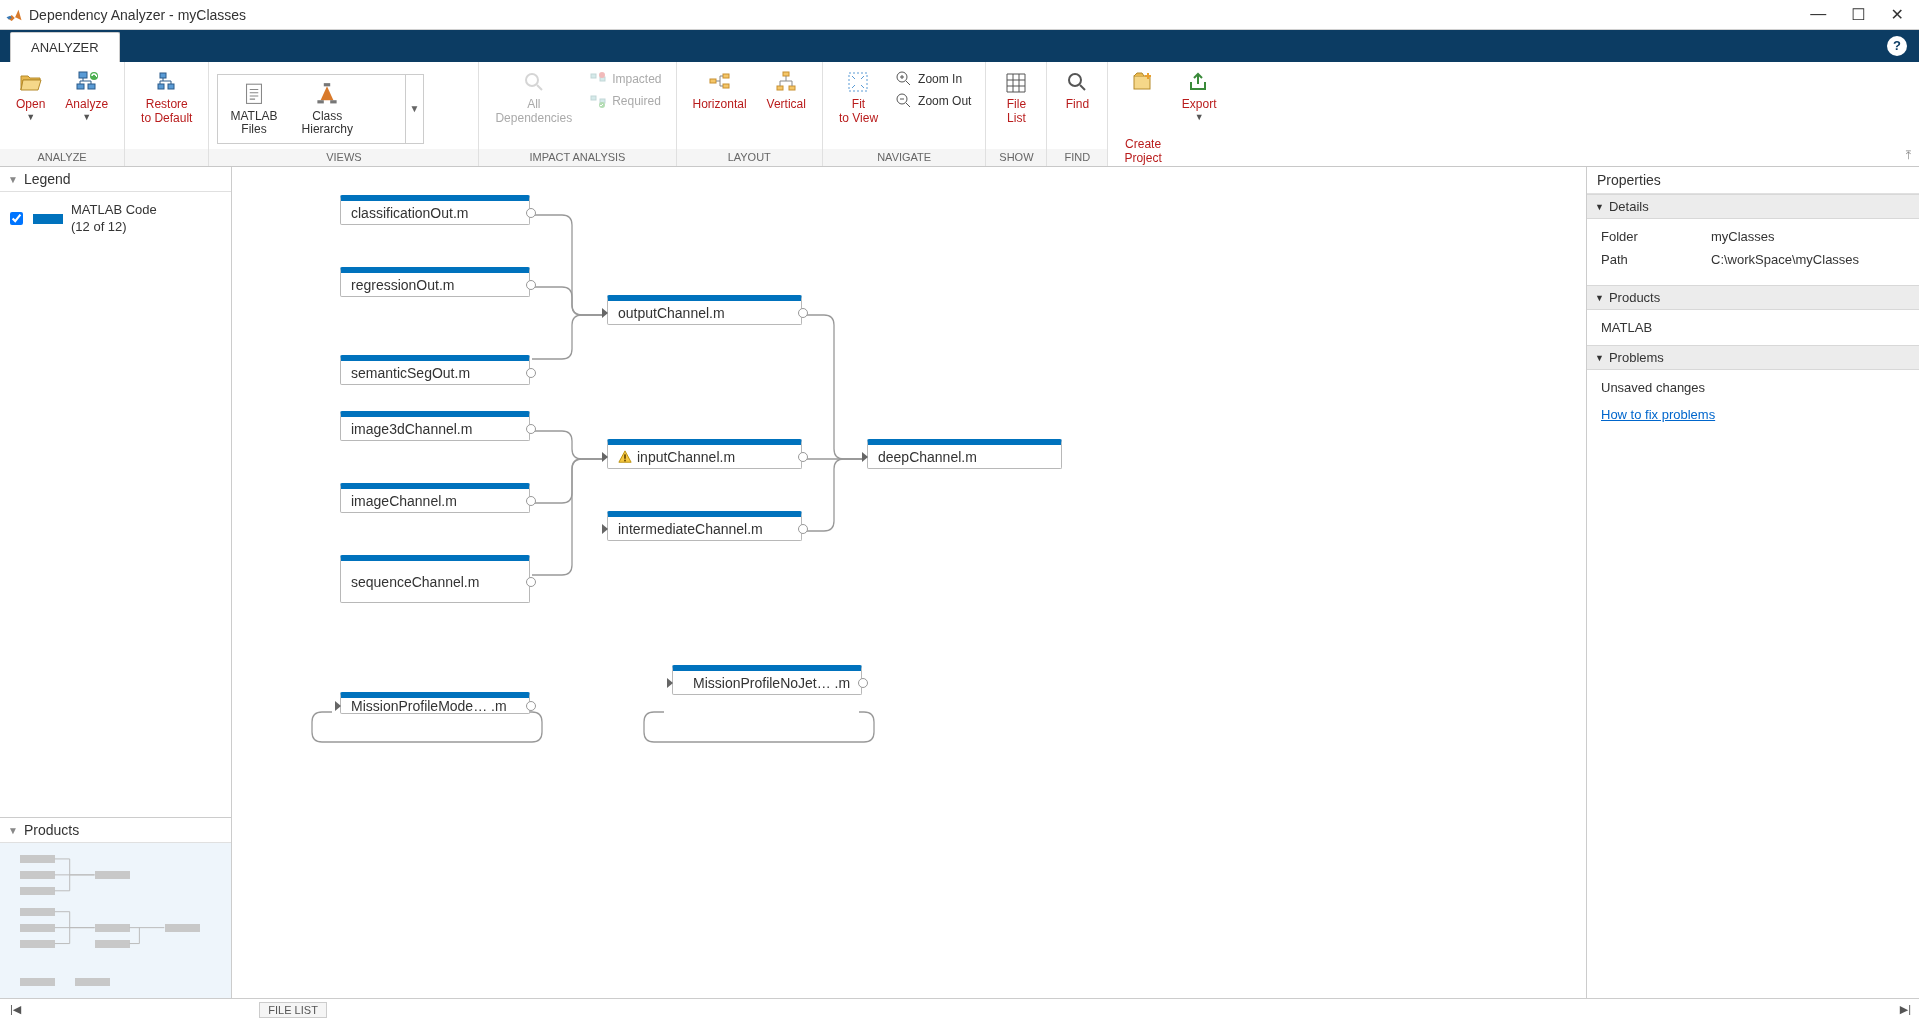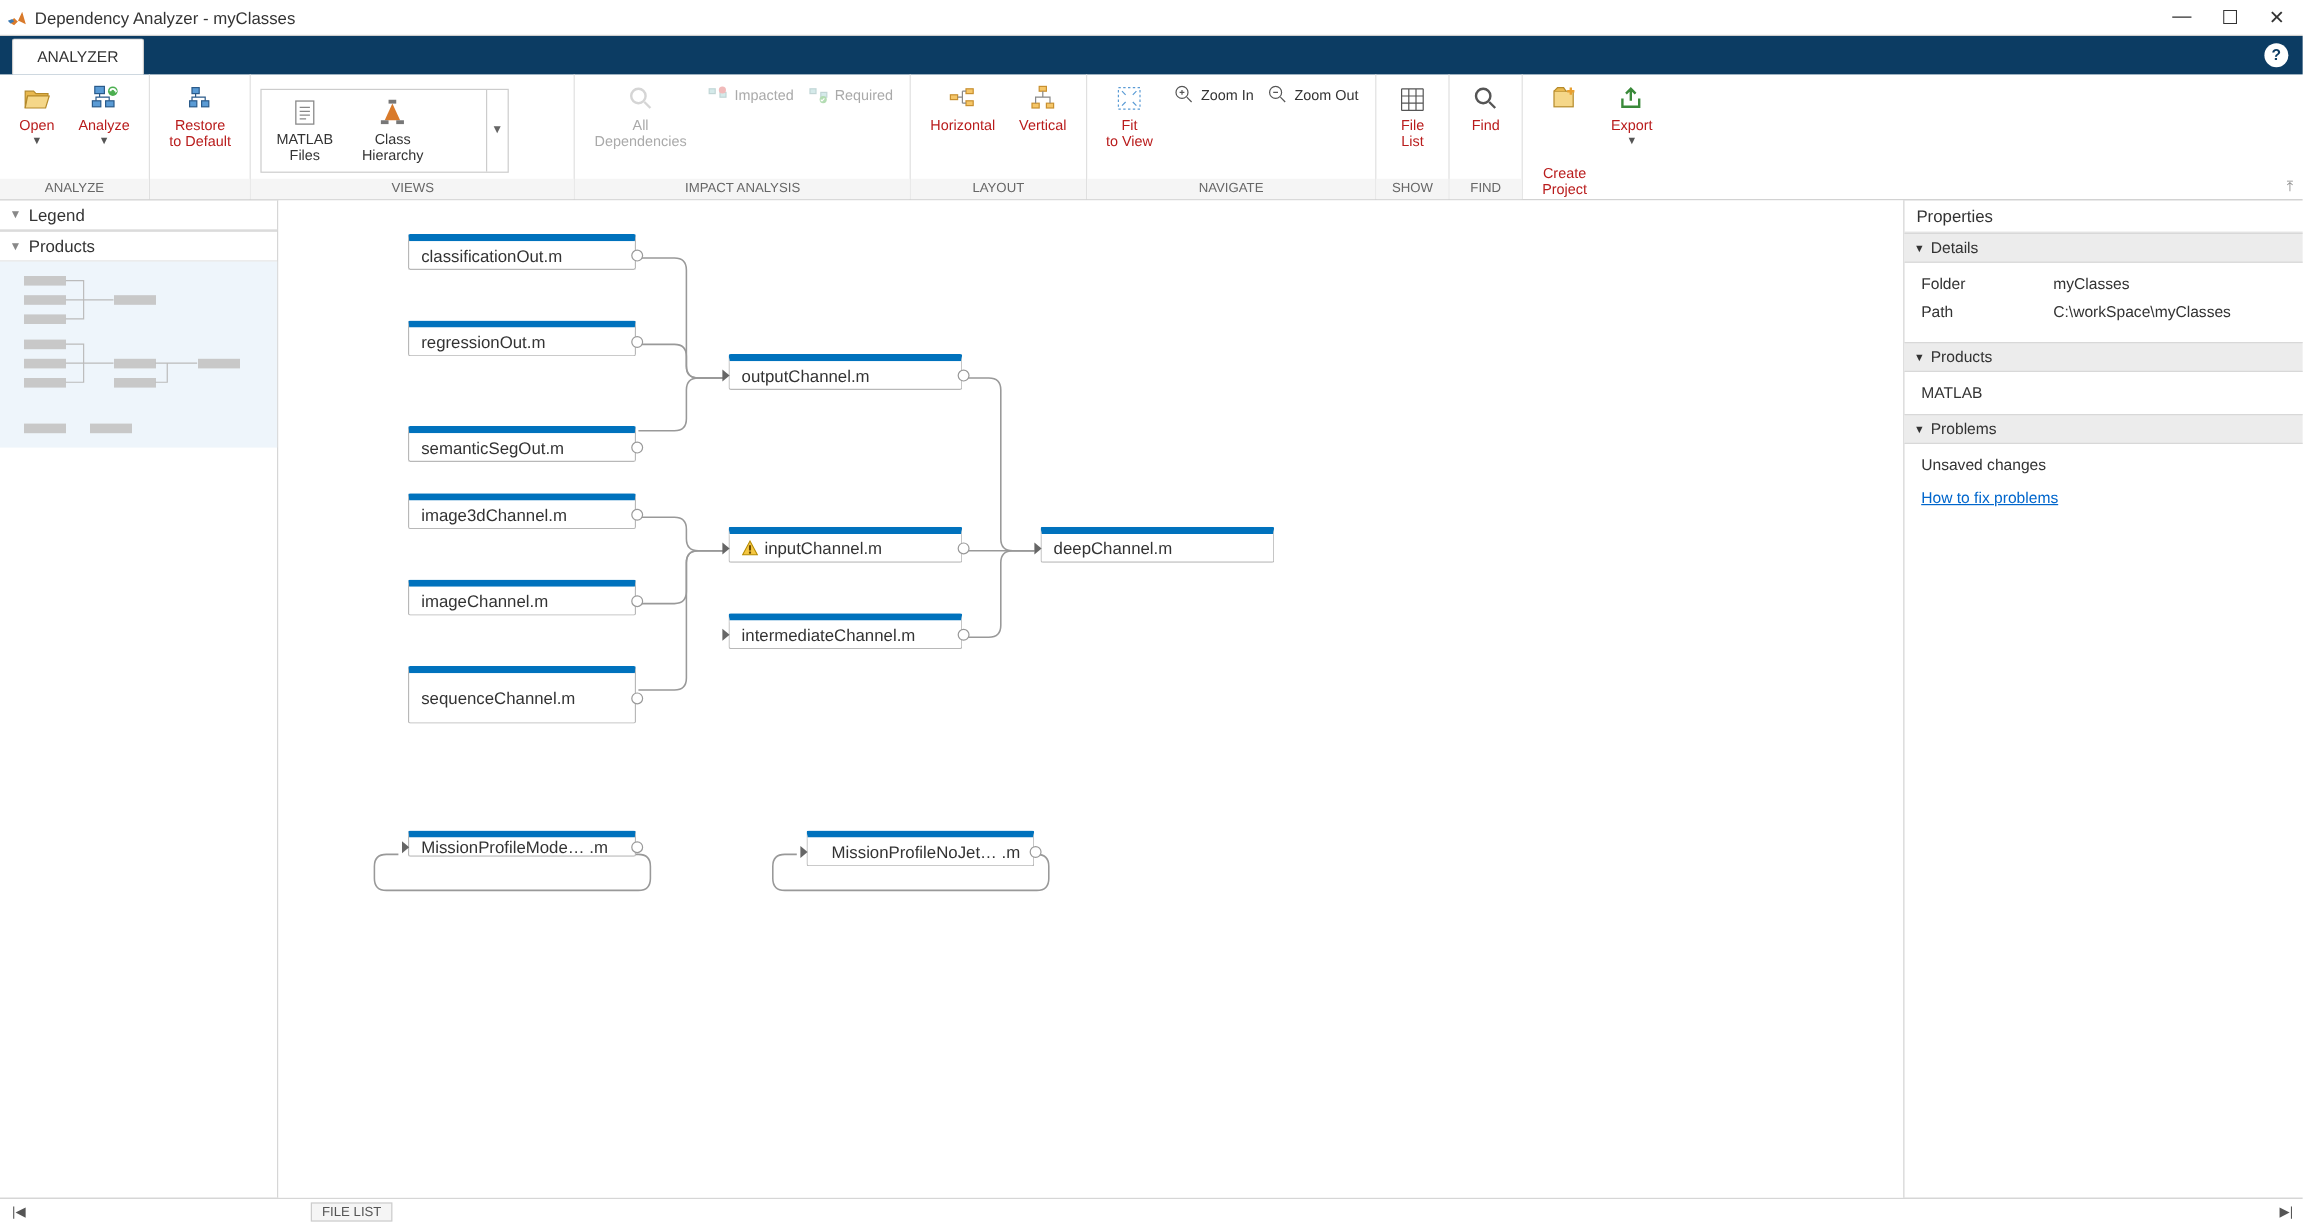--- a/index.html
+++ b/index.html
@@ -24,21 +24,21 @@
 .ts-group-label { text-align: center; font-size: 11px; color: #666; padding: 2px 0 3px 0; background: #f5f5f5; }
 .ts-btn { display: flex; flex-direction: column; align-items: center; justify-content: flex-start; padding: 2px 8px; cursor: pointer; min-width: 44px; }
 .ts-btn .ico { width: 24px; height: 24px; margin-bottom: 4px; }
 .ts-btn .lbl { font-size: 12px; text-align: center; line-height: 1.15; color: #b91c1c; }
 .ts-btn .caret { font-size: 9px; color: #555; }
 .ts-btn.disabled .lbl { color: #aaa; }
 .ts-small { display: flex; align-items: center; gap: 6px; padding: 3px 6px; cursor: pointer; }
 .ts-small .ico-sm { width: 16px; height: 16px; }
 .ts-small .lbl { font-size: 12px; }
 .ts-small.disabled .lbl { color: #aaa; }
-.ts-col { display: flex; flex-direction: row; }
+.ts-col { display: flex; flex-direction: column; }
 .views-gallery { border: 1px solid #ccc; display: flex; align-items: stretch; height: 70px; }
 .views-gallery .gi { display: flex; flex-direction: column; align-items: center; padding: 6px 12px; cursor: pointer; }
 .views-gallery .gi .ico { width: 26px; height: 26px; margin-bottom: 4px; }
 .views-gallery .gi .lbl { font-size: 12px; text-align: center; line-height: 1.1; }
 .views-gallery .drop { width: 18px; display: flex; align-items: center; justify-content: center; border-left: 1px solid #ccc; cursor: pointer; color: #666; font-size: 10px; }
 
 
 .main { display: flex; height: calc(1020px - 30px - 32px - 105px - 22px); }
 .left-panel { width: 232px; border-right: 1px solid #ccc; display: flex; flex-direction: column; }
 .panel-header { display: flex; align-items: center; padding: 4px 8px; border-bottom: 1px solid #e0e0e0; font-size: 14px; color: #333; }
@@ -313,20 +313,28 @@
     <span style="position:absolute; right:8px; bottom:4px; font-size:12px; color:#888; cursor:pointer;">⤒</span>
   </div>
 </div>
 
 <div class="main">
 
   <div class="left-panel">
     <div class="panel-header">
       <span class="tri">▼</span>
       <span>Legend</span>
+    </div>
+    <div class="legend-body">
+      <div class="legend-row">
+        <input type="checkbox" checked="" style="">
+        <span class="legend-color"></span>
+        <span class="legend-text" style="white-space:pre;">MATLAB Code
+(12 of 12)</span>
+      </div>
     </div>
     <div class="overview-panel">
       <div class="panel-header">
         <span class="tri">▼</span>
         <span>Products</span>
       </div>
       <div class="overview-body">
         <div class="ov-box" style="left:20px;top:12px;width:35px;"></div>
         <div class="ov-box" style="left:20px;top:28px;width:35px;"></div>
         <div class="ov-box" style="left:20px;top:44px;width:35px;"></div>
@@ -413,21 +421,21 @@
     </div>
     <div class="node" style="left:635px; top:272px; width:195px; height:30px;">
       <span class="port-l"></span>
         <span>deepChannel.m</span>
     </div>
     <div class="node" style="left:108px; top:525px; width:190px; height:22px;">
       <span class="port-l"></span>
         <span>MissionProfileMode… .m</span>
         <span class="port-r"></span>
     </div>
-    <div class="node" style="left:440px; top:525px; width:190px; height:30px;padding-left:20px;">
+    <div class="node" style="left:440px; top:498px; width:190px; height:30px;padding-left:20px;">
       <span class="port-l"></span>
         <span>MissionProfileNoJet… .m</span>
         <span class="port-r"></span>
     </div>
   </div>
 
   <div class="right-panel">
     <div class="prop-header">Properties</div>
     <div class="sect">
         <span class="tri">▼</span>

